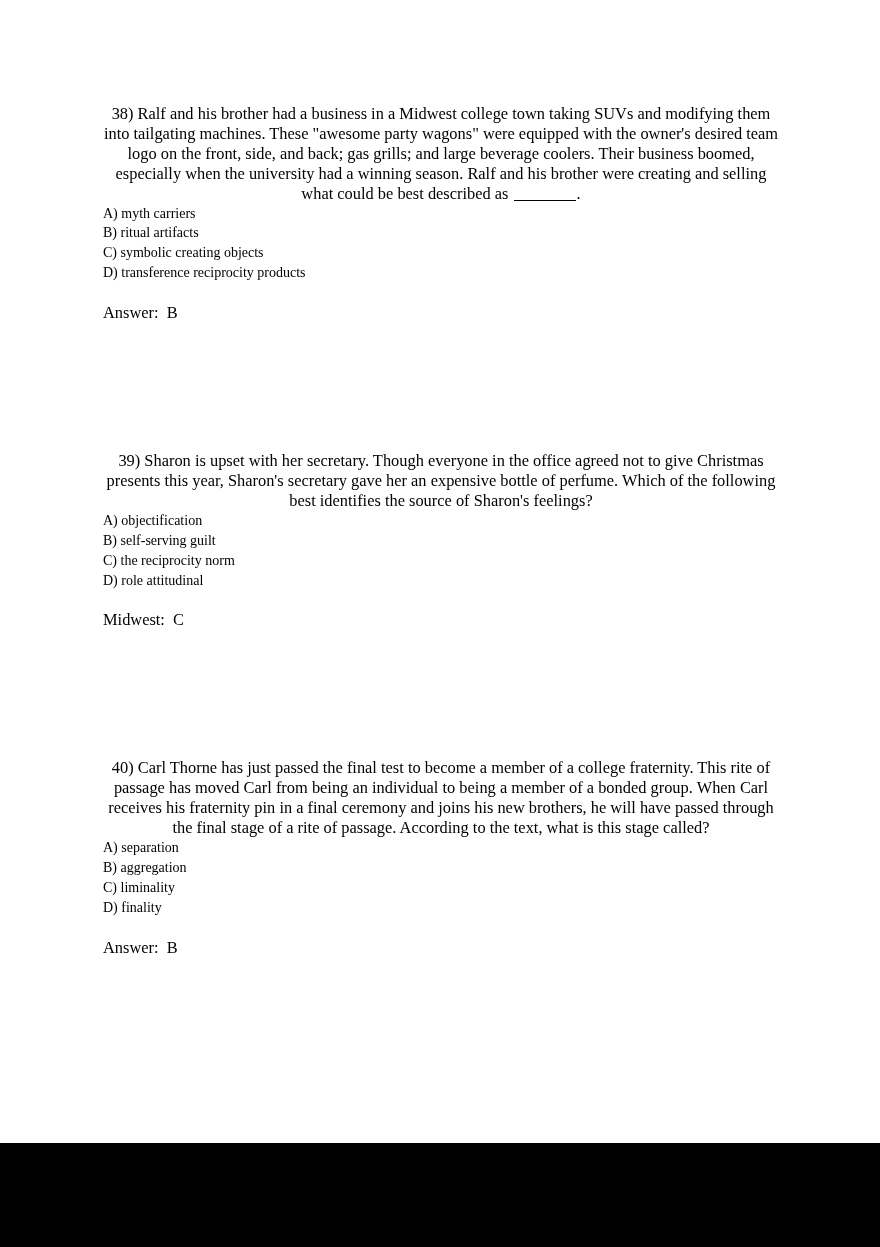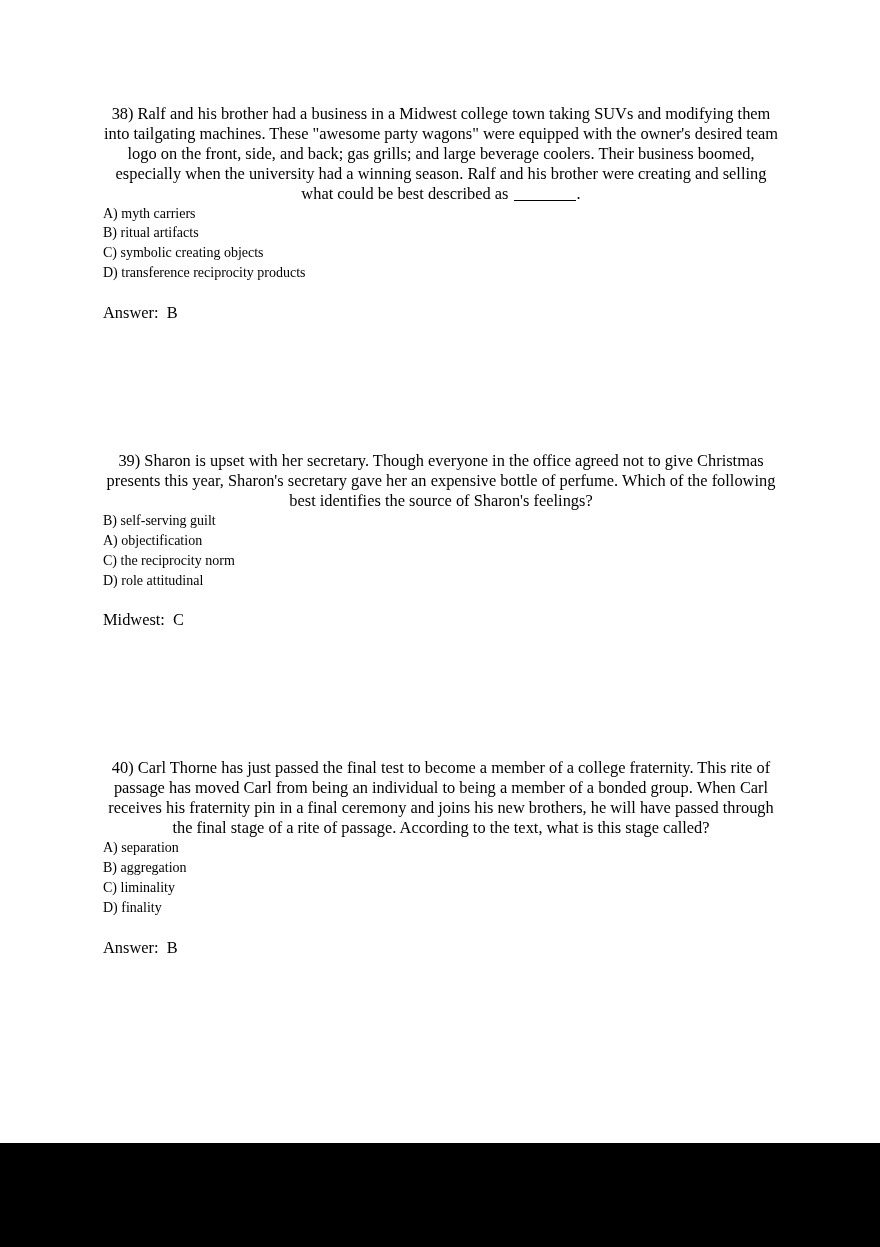--- a/index.html
+++ b/index.html
@@ -82,22 +82,22 @@
         <li class="option">B) ritual artifacts</li>
         <li class="option">C) symbolic creating objects</li>
         <li class="option">D) transference reciprocity products</li>
       </ul>
       <div class="answer">Answer:  B</div>
     </div>
 
     <div class="question-block">
       <p class="stem"><span>39) Sharon is upset with her secretary. Though everyone in the office agreed not to give Christmas presents this year, Sharon's secretary gave her an expensive bottle of perfume. Which of the following best identifies the source of Sharon's feelings?</span></p>
       <ul class="options">
+        <li class="option">A) objectification</li>
         <li class="option">B) self-serving guilt</li>
-        <li class="option">A) objectification</li>
         <li class="option">C) the reciprocity norm</li>
         <li class="option">D) role attitudinal</li>
       </ul>
       <div class="answer">Midwest:  C</div>
     </div>
 
     <div class="question-block">
       <p class="stem"><span>40) Carl Thorne has just passed the final test to become a member of a college fraternity. This rite of passage has moved Carl from being an individual to being a member of a bonded group. When Carl receives his fraternity pin in a final ceremony and joins his new brothers, he will have passed through the final stage of a rite of passage. According to the text, what is this stage called?</span></p>
       <ul class="options">
         <li class="option">A) separation</li>

